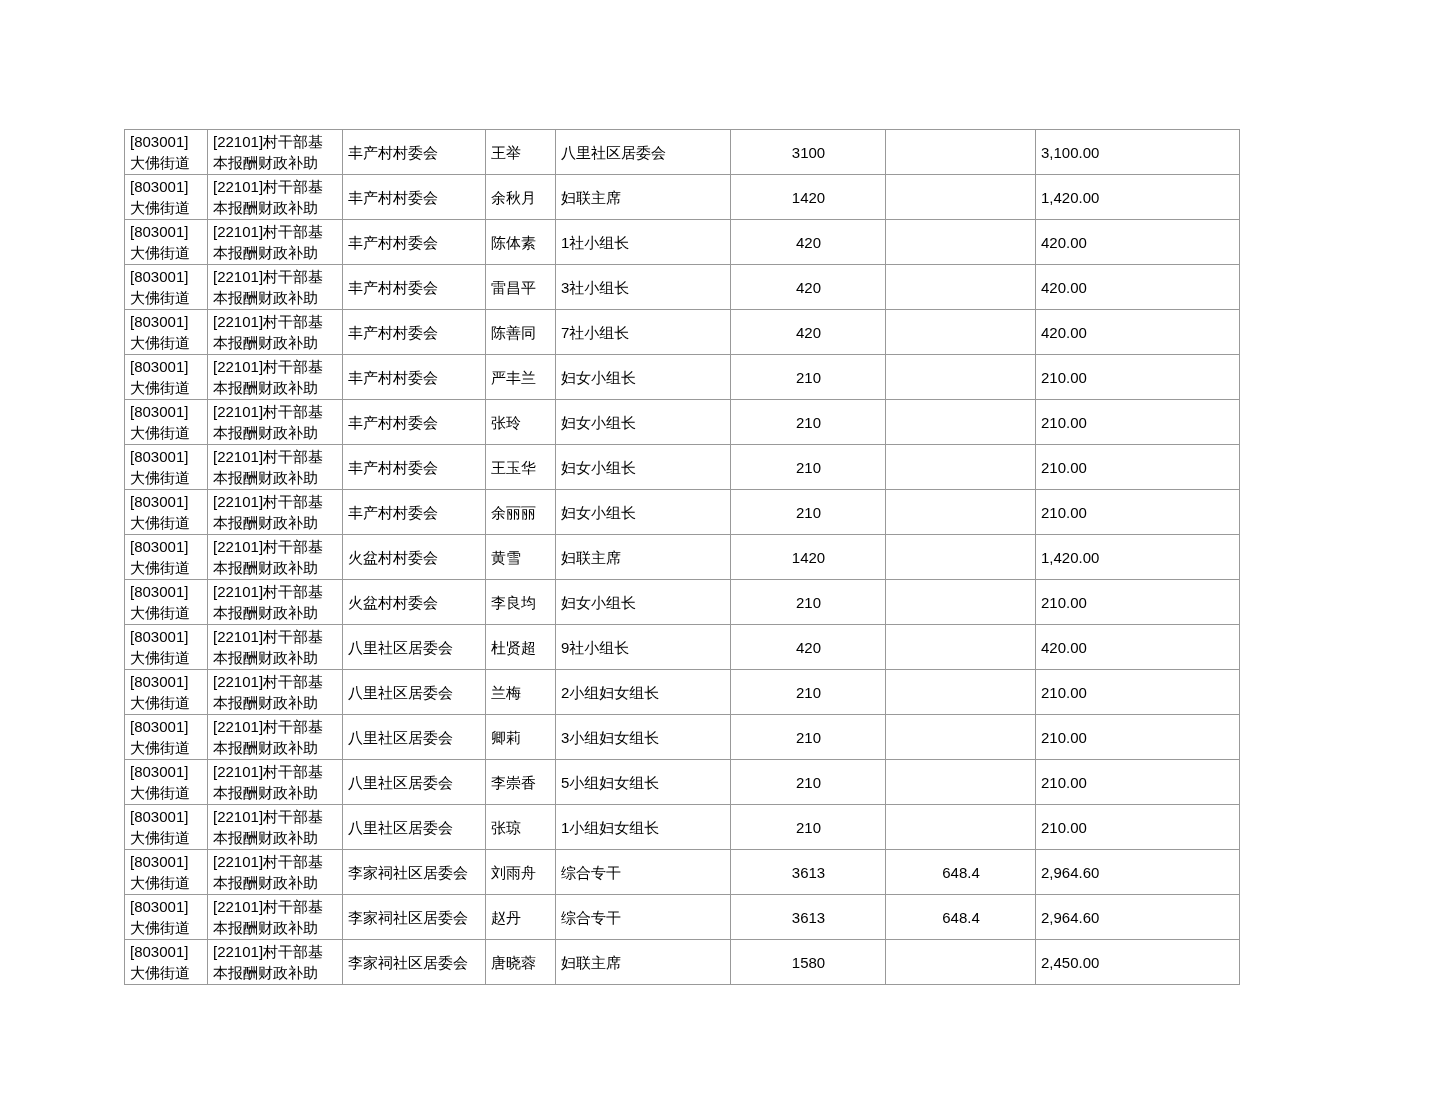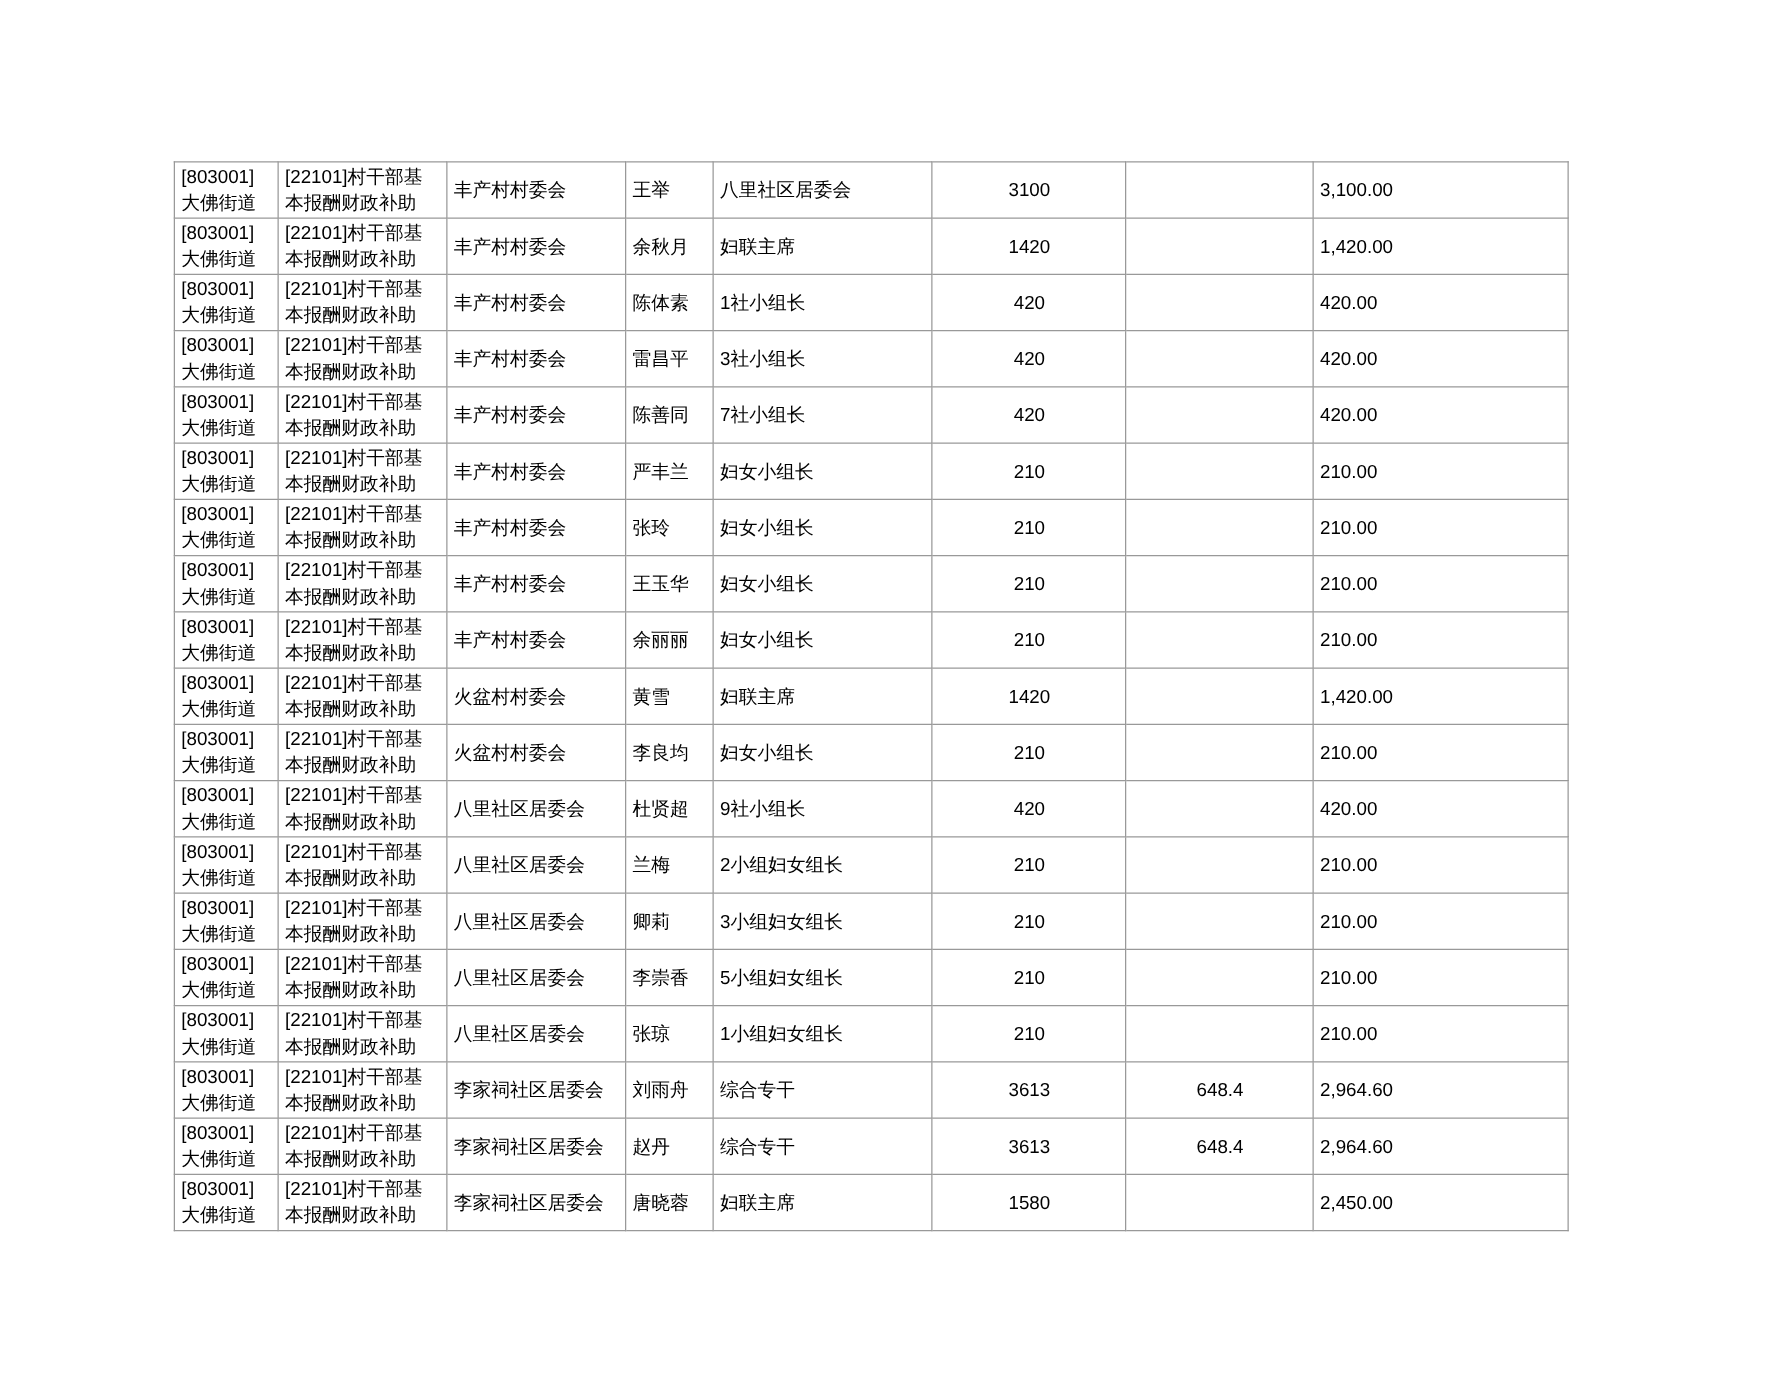--- a/index.html
+++ b/index.html
@@ -13,21 +13,21 @@
   }
   .page {
     position: relative;
     width: 1430px;
     height: 1105px;
     background: #ffffff;
     overflow: hidden;
   }
   table.grid {
     position: absolute;
-    left: 139px;
+    left: 124px;
     top: 129px;
     border-collapse: collapse;
     table-layout: fixed;
     width: 1115px;
   }
   table.grid td {
     border: 1px solid #999999;
     font-size: 15px;
     line-height: 21px;
     vertical-align: middle;

